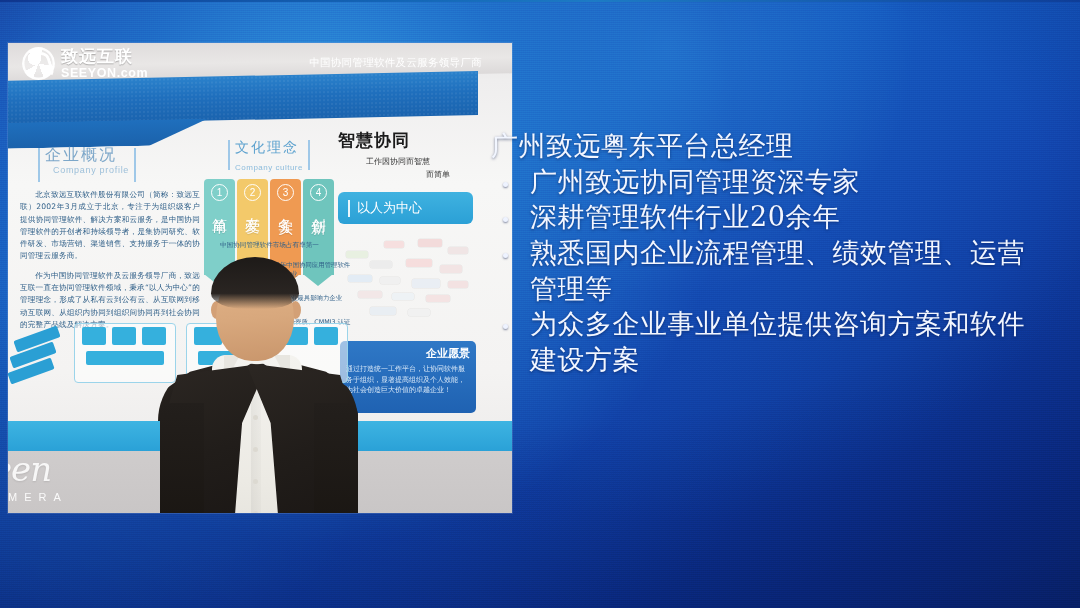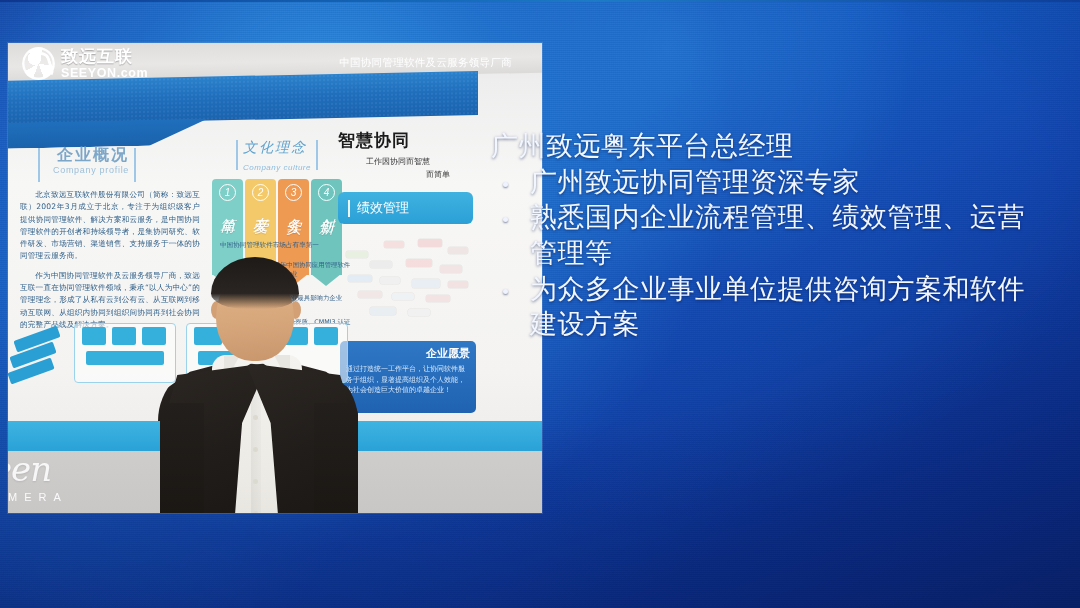--- a/index.html
+++ b/index.html
@@ -61,21 +61,20 @@
   
   .photo {
     position: absolute;
     left: 8px;
     top: 43px;
     width: 504px;
     height: 470px;
     overflow: hidden;
     background: #d8d6d6;
     box-shadow: 0 0 0 1px rgba(255,255,255,.12);
-    padding-left: 30px;
   }
   .ph-inner { position: absolute; inset: 0; }
 
   
   .board {
     position: absolute;
     left: 0; top: 0; right: 0; bottom: 0;
     background: linear-gradient(180deg, #e6e4e4 0%, #efeeee 8%, #f7f7f6 30%, #f4f3f2 70%, #e9e7e6 100%);
   }
   
@@ -161,38 +160,38 @@
     position: absolute; left: 12px; top: 104px; width: 180px;
   }
   .sec-title-wrap {
     display: flex; align-items: flex-start; gap: 5px;
     padding-left: 18px;
   }
   .sec-bar { width: 2px; height: 34px; background: #9fc8e8; flex: none; margin-top: 1px; }
   .sec-tt { line-height: 1.05; }
   .sec-cn {
     font-family: "DejaVu Sans", "Liberation Sans", sans-serif;
-    font-size: 16px; color: #7da7c9; letter-spacing: 2px; font-weight: bold; text-align: right;
+    font-size: 16px; color: #7da7c9; letter-spacing: 2px; font-weight: normal;
   }
   .sec-en {
     font-family: "Liberation Sans", sans-serif;
     font-size: 9px; color: #9ec0da; letter-spacing: .7px; margin-top: 2px; margin-left: 8px;
   }
   .profile-body {
     margin-top: 7px;
     font-family: "DejaVu Sans", "Liberation Sans", sans-serif;
     font-size: 7.6px; line-height: 1.62; color: #2f5f88;
     text-align: justify;
     letter-spacing: .2px;
   }
   .profile-body p { margin: 0 0 7px 0; text-indent: 2em; }
 
   
   .culture {
-    position: absolute; left: 204px; top: 96px; width: 130px; font-style: italic;
+    position: absolute; left: 196px; top: 96px; width: 130px;
   }
   .culture-head {
     display: flex; justify-content: center; align-items: flex-start; gap: 5px;
   }
   .culture-head .sec-bar { height: 30px; }
   .cul-cn {
     font-family: "DejaVu Sans", "Liberation Sans", sans-serif;
     font-size: 14px; color: #5fa3cf; letter-spacing: 2px;
   }
   .cul-en {
@@ -531,21 +530,21 @@
           </div>
         </div>
       </div>
 
       <div class="rcol">
         <div class="rtitle">智慧协同</div>
         <div class="rsub">工作因协同而智慧</div>
         <div class="rsub2">而简单</div>
         <div class="rpill">
           <div class="bar"></div>
-          <span>绩效管理</span>
+          <span>以人为中心</span>
         </div>
         <div class="logos-cloud">
           <div class="lg" style="left:6px;top:14px;width:22px;height:7px;background:#e7f0e0;"></div>
           <div class="lg" style="left:44px;top:4px;width:20px;height:7px;background:#f6dede;"></div>
           <div class="lg" style="left:78px;top:2px;width:24px;height:8px;background:#f3d9d9;"></div>
           <div class="lg" style="left:108px;top:10px;width:20px;height:7px;background:#f0e4e4;"></div>
           <div class="lg" style="left:30px;top:24px;width:22px;height:7px;background:#ececec;"></div>
           <div class="lg" style="left:66px;top:22px;width:26px;height:8px;background:#f7dcdc;"></div>
           <div class="lg" style="left:100px;top:28px;width:22px;height:8px;background:#f2e3e3;"></div>
           <div class="lg" style="left:8px;top:38px;width:24px;height:7px;background:#e2ecf6;"></div>
@@ -626,18 +625,19 @@
         <div class="p-head"></div>
         <div class="p-hair"></div>
       </div>
     </div>
   </div>
 
   <div class="textcol">
     <div class="t-line1">广州致远粤东平台总经理</div>
     <ul class="bullets">
       <li>广州致远协同管理资深专家</li>
+      <li>深耕管理软件行业20余年</li>
       <li>熟悉国内企业流程管理、绩效管理、运营管理等</li>
       <li>为众多企业事业单位提供咨询方案和软件建设方案</li>
     </ul>
   </div>
 
 </div>
 
 </body></html>

